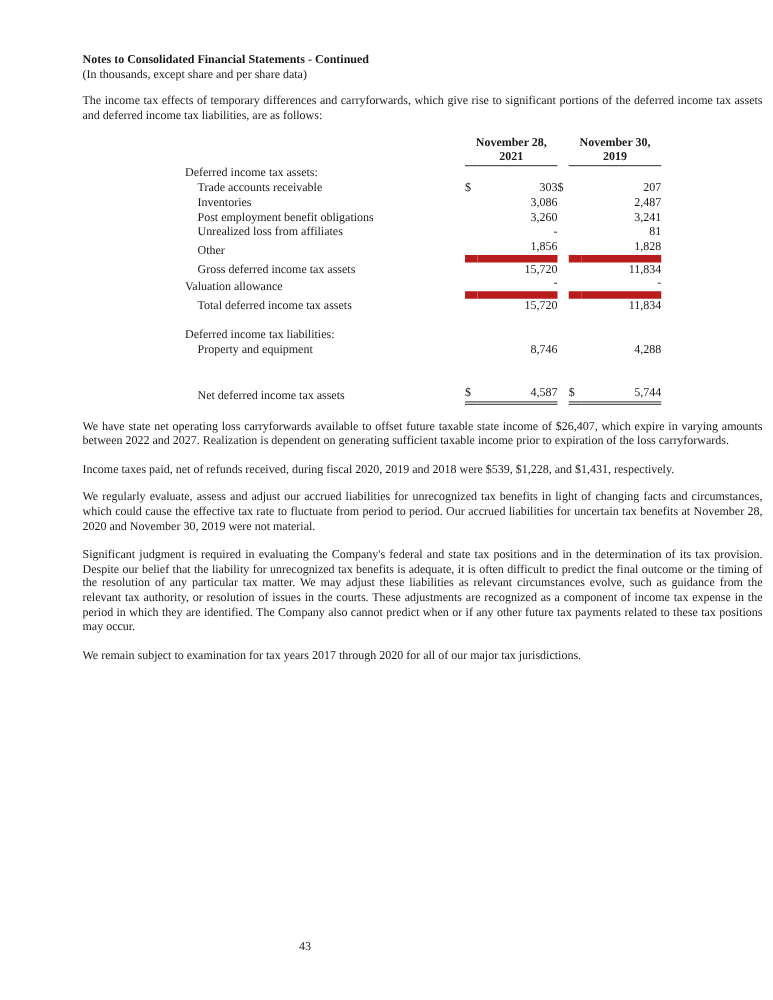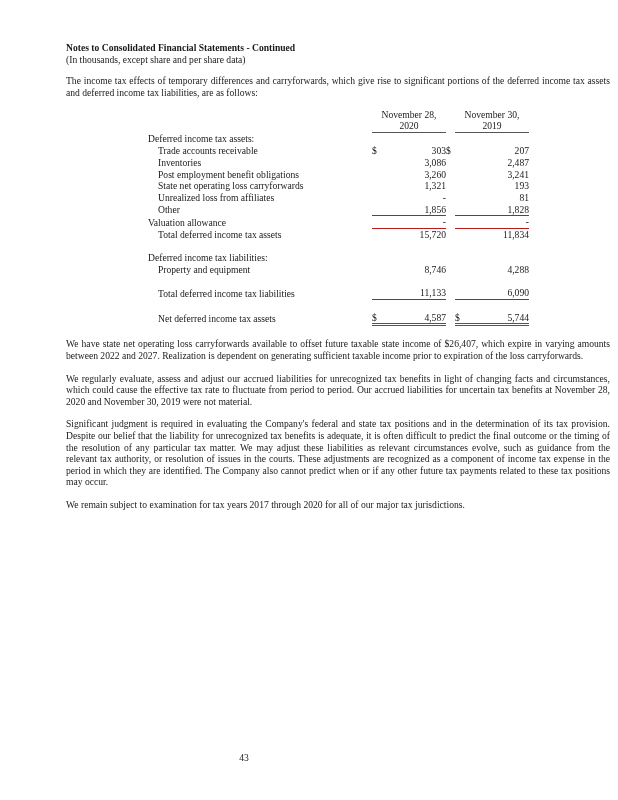--- a/index.html
+++ b/index.html
@@ -12,41 +12,41 @@
     .heading { font-weight: bold; }
     .sub { margin-bottom: 10px; }
     p { margin: 0 0 11px 0; text-align: justify; }
     table.tax { border-collapse: collapse; margin-left: 82px; margin-top: 4px; margin-bottom: 12px; }
     table.tax td { padding: 0; height: 11.7px; vertical-align: bottom; white-space: nowrap; }
     .lbl { width: 214px; }
     .ind { padding-left: 10px !important; }
     .dol { width: 10px; text-align: left; }
     .val { width: 64px; text-align: right; }
     .gap { width: 9px; }
-    .colhead { font-weight: normal; text-align: center; line-height: 11px; border-bottom: 1.5px solid #555; padding-bottom: 1px !important; }
-    .ul td.cell { border-bottom: 1px solid #b91c1c; }
+    .colhead { font-weight: bold; text-align: center; line-height: 11px; border-bottom: 1.5px solid #555; padding-bottom: 1px !important; }
+    .ul td.cell { border-bottom: 6px solid #b91c1c; }
     .dbl td.cell { border-bottom: 3px double #555; }
     .blank td { height: 11.7px; }
     .footer { position: absolute; left: 0; width: 488px; top: 752px; text-align: center; }
   </style>
 </head>
 <body>
 
 <div class="page">
   <div class="heading">Notes to Consolidated Financial Statements - Continued</div>
   <div class="sub">(In thousands, except share and per share data)</div>
   <p>The income tax effects of temporary differences and carryforwards, which give rise to significant portions of the deferred income tax assets and deferred income tax liabilities, are as follows:</p>
 
   <table class="tax">
     <tbody>
         <tr>
       <td class="lbl"></td>
       <td colspan="2" class="colhead">
         <div>November 28,</div>
-            <div>2020</div>
+            <div>2021</div>
       </td>
       <td class="gap"></td>
       <td colspan="2" class="colhead">
         <div>November 30,</div>
             <div>2019</div>
       </td>
     </tr>
     <tr>
       <td class="lbl">Deferred income tax assets:</td>
       <td></td>
@@ -73,42 +73,42 @@
     </tr>
     <tr>
       <td class="lbl ind">Post employment benefit obligations</td>
       <td class="dol"></td>
           <td class="val">3,260</td>
       <td class="gap"></td>
           <td class="dol"></td>
           <td class="val">3,241</td>
     </tr>
     <tr>
-      <td class="lbl ind">State net operating loss carryforwards</td>
-      <td class="dol"></td>
-          <td class="val">1,321</td>
-      <td class="gap"></td>
-          <td class="dol"></td>
-          <td class="val">193</td>
-    </tr>
-    <tr>
       <td class="lbl ind">Unrealized loss from affiliates</td>
       <td class="dol"></td>
           <td class="val">-</td>
       <td class="gap"></td>
           <td class="dol"></td>
           <td class="val">81</td>
     </tr>
     <tr class="ul">
       <td class="lbl ind">Other</td>
       <td class="dol cell"></td>
           <td class="val cell">1,856</td>
       <td class="gap"></td>
           <td class="dol cell"></td>
           <td class="val cell">1,828</td>
+    </tr>
+    <tr>
+      <td class="lbl ind">Gross deferred income tax assets</td>
+      <td class="dol"></td>
+          <td class="val">15,720</td>
+      <td class="gap"></td>
+          <td class="dol"></td>
+          <td class="val">11,834</td>
     </tr>
     <tr class="ul">
       <td class="lbl">Valuation allowance</td>
       <td class="dol cell"></td>
           <td class="val cell">-</td>
       <td class="gap"></td>
           <td class="dol cell"></td>
           <td class="val cell">-</td>
     </tr>
     <tr>
@@ -134,41 +134,34 @@
       <td class="lbl ind">Property and equipment</td>
       <td class="dol"></td>
           <td class="val">8,746</td>
       <td class="gap"></td>
           <td class="dol"></td>
           <td class="val">4,288</td>
     </tr>
     <tr class="blank">
           <td colspan="6"></td>
         </tr>
-    <tr class="ul">
-      <td class="lbl ind">Total deferred income tax liabilities</td>
-      <td class="dol cell"></td>
-          <td class="val cell">11,133</td>
-      <td class="gap"></td>
-          <td class="dol cell"></td>
-          <td class="val cell">6,090</td>
-    </tr>
     <tr class="blank">
           <td colspan="6"></td>
         </tr>
     <tr class="dbl">
       <td class="lbl ind">Net deferred income tax assets</td>
       <td class="dol cell">$</td>
       <td class="val cell">4,587</td>
       <td class="gap"></td>
       <td class="dol cell">$</td>
       <td class="val cell">5,744</td>
     </tr>
   </tbody>
     </table>
 
   <p>We have state net operating loss carryforwards available to offset future taxable state income of $26,407, which expire in varying amounts between 2022 and 2027. Realization is dependent on generating sufficient taxable income prior to expiration of the loss carryforwards.</p>
+  <p>Income taxes paid, net of refunds received, during fiscal 2020, 2019 and 2018 were $539, $1,228, and $1,431, respectively.</p>
   <p>We regularly evaluate, assess and adjust our accrued liabilities for unrecognized tax benefits in light of changing facts and circumstances, which could cause the effective tax rate to fluctuate from period to period. Our accrued liabilities for uncertain tax benefits at November 28, 2020 and November 30, 2019 were not material.</p>
   <p>Significant judgment is required in evaluating the Company's federal and state tax positions and in the determination of its tax provision. Despite our belief that the liability for unrecognized tax benefits is adequate, it is often difficult to predict the final outcome or the timing of the resolution of any particular tax matter. We may adjust these liabilities as relevant circumstances evolve, such as guidance from the relevant tax authority, or resolution of issues in the courts. These adjustments are recognized as a component of income tax expense in the period in which they are identified. The Company also cannot predict when or if any other future tax payments related to these tax positions may occur.</p>
   <p>We remain subject to examination for tax years 2017 through 2020 for all of our major tax jurisdictions.</p>
 </div>
 
 <div class="footer">43</div>
 
 </body></html>

